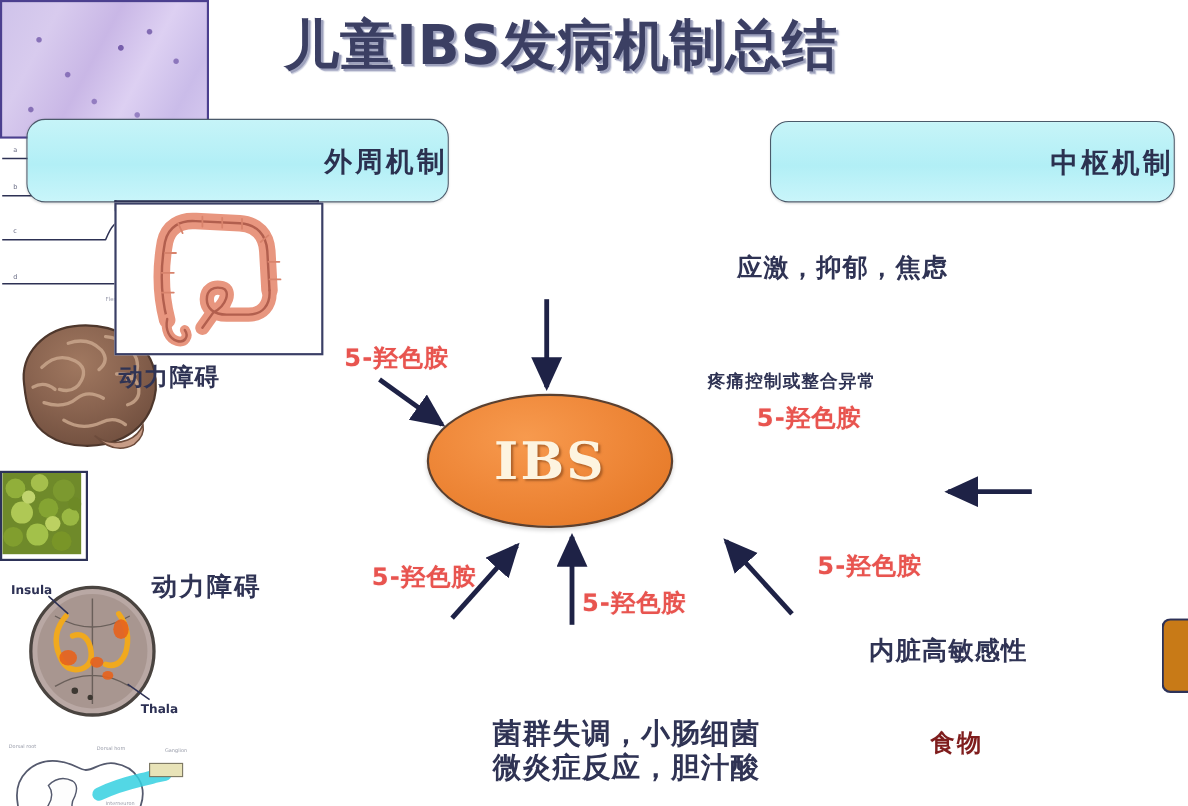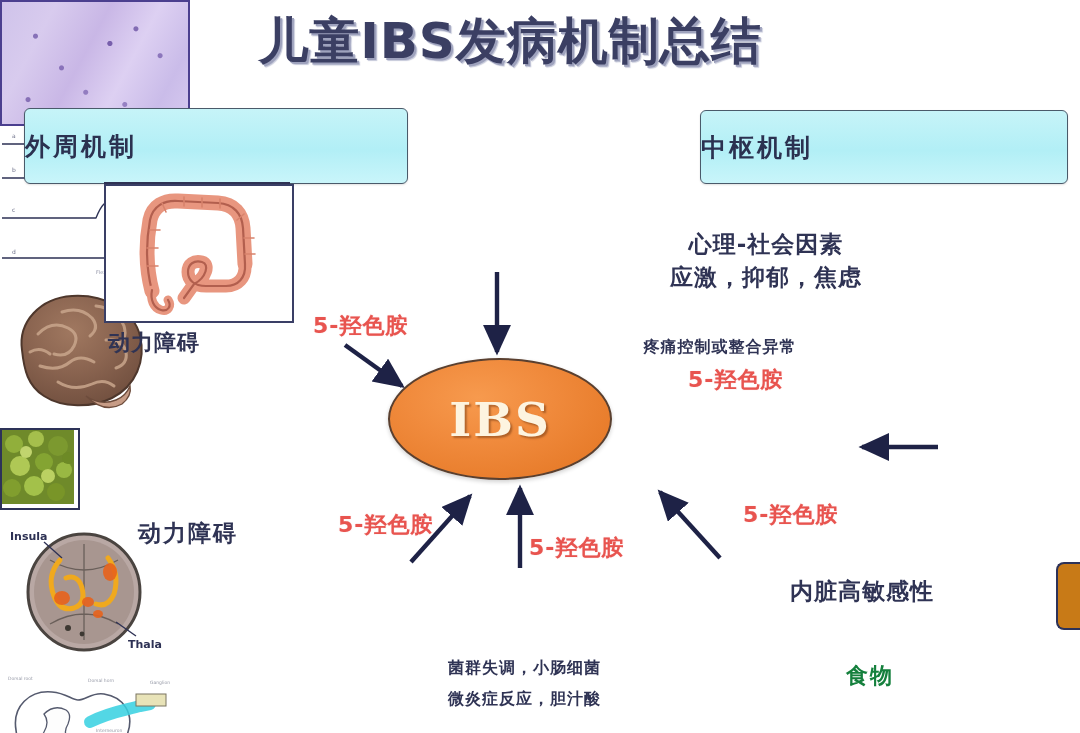--- a/index.html
+++ b/index.html
@@ -19,22 +19,22 @@
     color:#3b3f63;
     text-shadow:2px 2px 0 #9ea2bd, 3px 3px 1px #c6c9da;
     white-space:nowrap;
   }
 
   
   .catbox{
     position:absolute;
     background:linear-gradient(180deg,#c6f4f8 0%,#b2eff6 55%,#c9f5fa 100%);
     border:1.5px solid #4a5a6a;
-    border-radius:6px;
-    display:flex;align-items:center;justify-content:flex-start;
+    border-radius:17px;
+    display:flex;align-items:center;justify-content:flex-end;
     color:#2b3150;font-size:25px;font-weight:bold;letter-spacing:3px;
     box-shadow:0 1px 2px rgba(0,0,0,.12);
   }
   #catbox-peripheral{left:24px;top:108px;width:382px;height:74px;}
   #catbox-central{left:700px;top:110px;width:366px;height:72px;}
 
   
   .stem{position:absolute;background:#2f3354;}
 
   
@@ -76,23 +76,23 @@
   #img-spinal{left:900px;top:452px;width:172px;height:128px;}
 
   
   #decor-orange-edge{position:absolute;left:1056px;top:562px;width:26px;height:64px;
      background:#c87a17;border:2px solid #2d3258;border-right:none;border-radius:8px 0 0 8px;}
 
   
   .cap{position:absolute;color:#2f3354;font-weight:bold;white-space:nowrap;}
   #cap-microinflammation{left:108px;top:328px;font-size:22px;letter-spacing:1px;}
   #cap-motility{left:138px;top:518px;font-size:23px;letter-spacing:2px;}
-  #cap-dysbiosis{left:448px;top:652px;font-size:16px;line-height:31px;letter-spacing:1px;text-align:center;}
+  #cap-dysbiosis{left:448px;top:652px;font-size:26px;line-height:31px;letter-spacing:1px;text-align:center;}
   #cap-visceral{left:790px;top:576px;font-size:23px;letter-spacing:1px;}
-  #cap-food{left:846px;top:661px;font-size:22px;letter-spacing:2px;color:#15803d;}
+  #cap-food{left:846px;top:661px;font-size:22px;letter-spacing:2px;color:#7f1d1d;}
 
   .psy{position:absolute;color:#2f3354;font-weight:bold;text-align:center;white-space:nowrap;line-height:33px;font-size:23px;letter-spacing:1px;}
   #cap-psychosocial{left:636px;top:228px;width:260px;}
   #cap-paincontrol{left:570px;top:330px;width:300px;font-size:16px;}
 
   
   .ht{position:absolute;color:#e8544f;font-weight:bold;font-size:22px;white-space:nowrap;letter-spacing:1px;
       text-shadow:0 0 1px rgba(232,84,79,.35);}
   #ht-upper-left{left:313px;top:311px;}
   #ht-right-pain{left:688px;top:365px;}
@@ -303,21 +303,20 @@
 
   <div class="cap" id="cap-dysbiosis">
     <div>菌群失调，小肠细菌</div>
     <div>微炎症反应，胆汁酸</div>
   </div>
 
   <div class="cap" id="cap-visceral">内脏高敏感性</div>
   <div class="cap" id="cap-food">食物</div>
 
   <div class="psy" id="cap-psychosocial">
-    <div>心理-社会因素</div>
     <div>应激，抑郁，焦虑</div>
   </div>
   <div class="psy" id="cap-paincontrol">疼痛控制或整合异常</div>
 
   <div class="ht" id="ht-upper-left">5-羟色胺</div>
   <div class="ht" id="ht-right-pain">5-羟色胺</div>
   <div class="ht" id="ht-lower-left">5-羟色胺</div>
   <div class="ht" id="ht-lower-center">5-羟色胺</div>
   <div class="ht" id="ht-lower-right">5-羟色胺</div>
 

